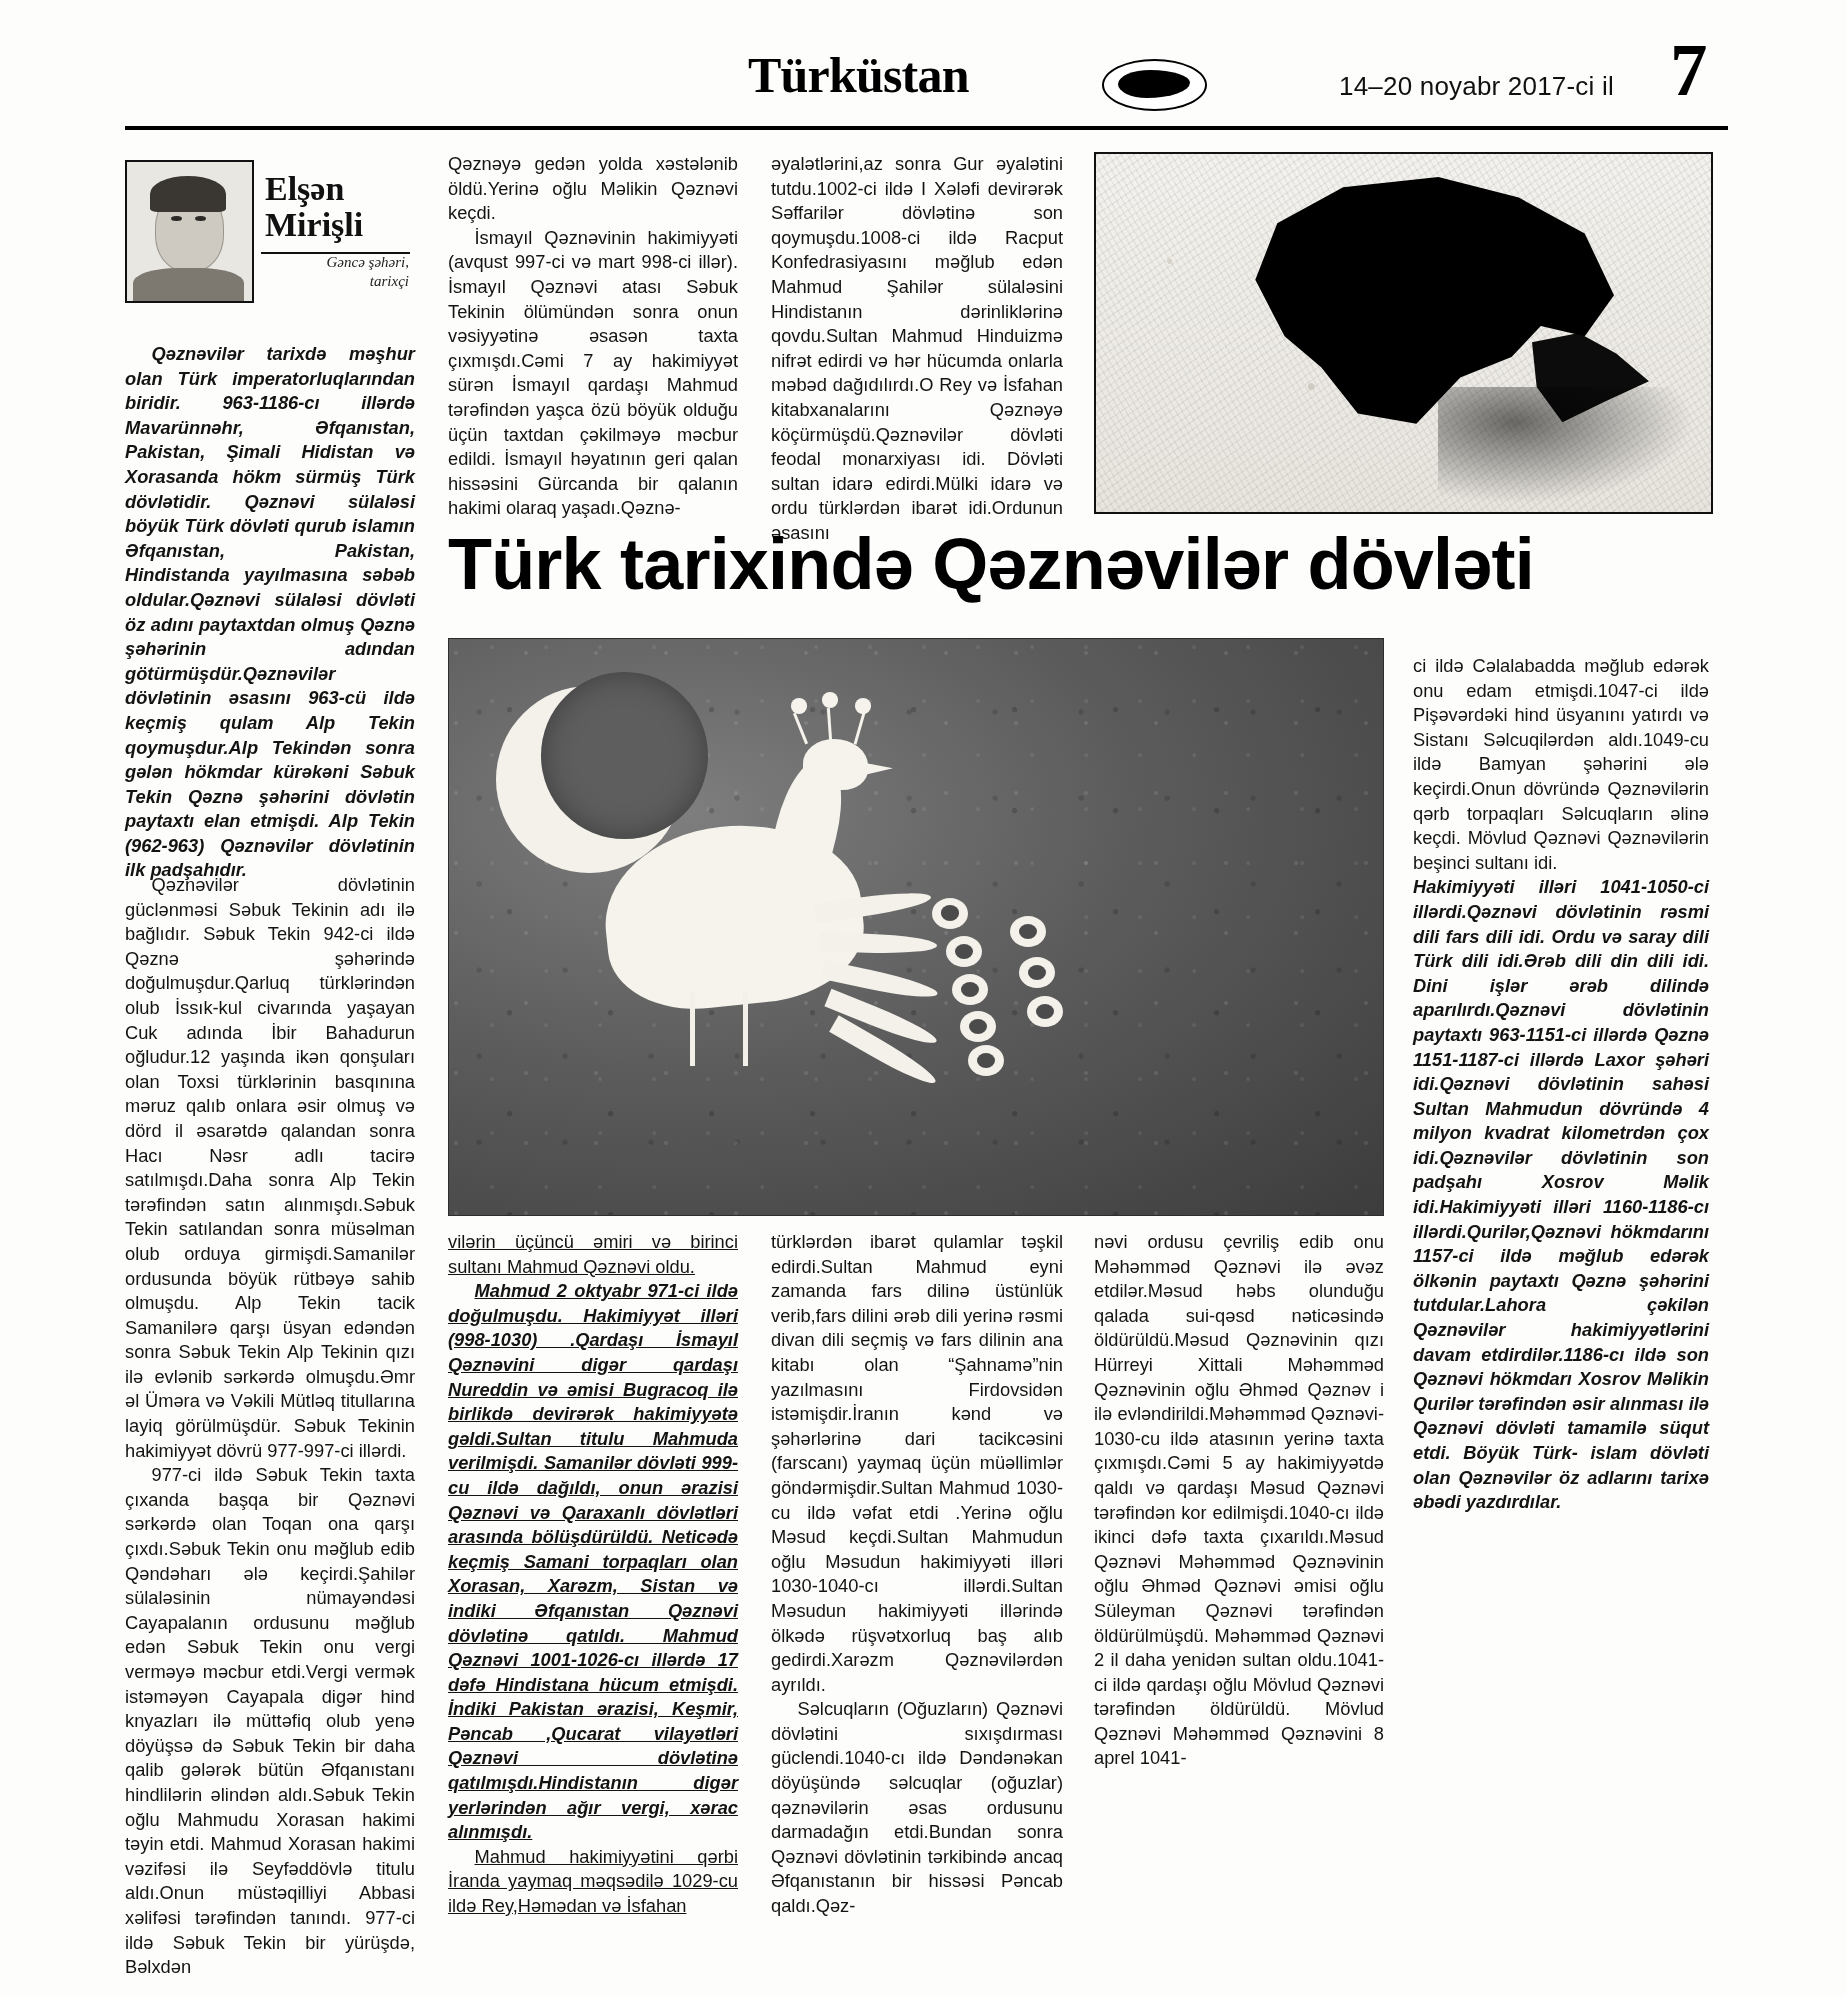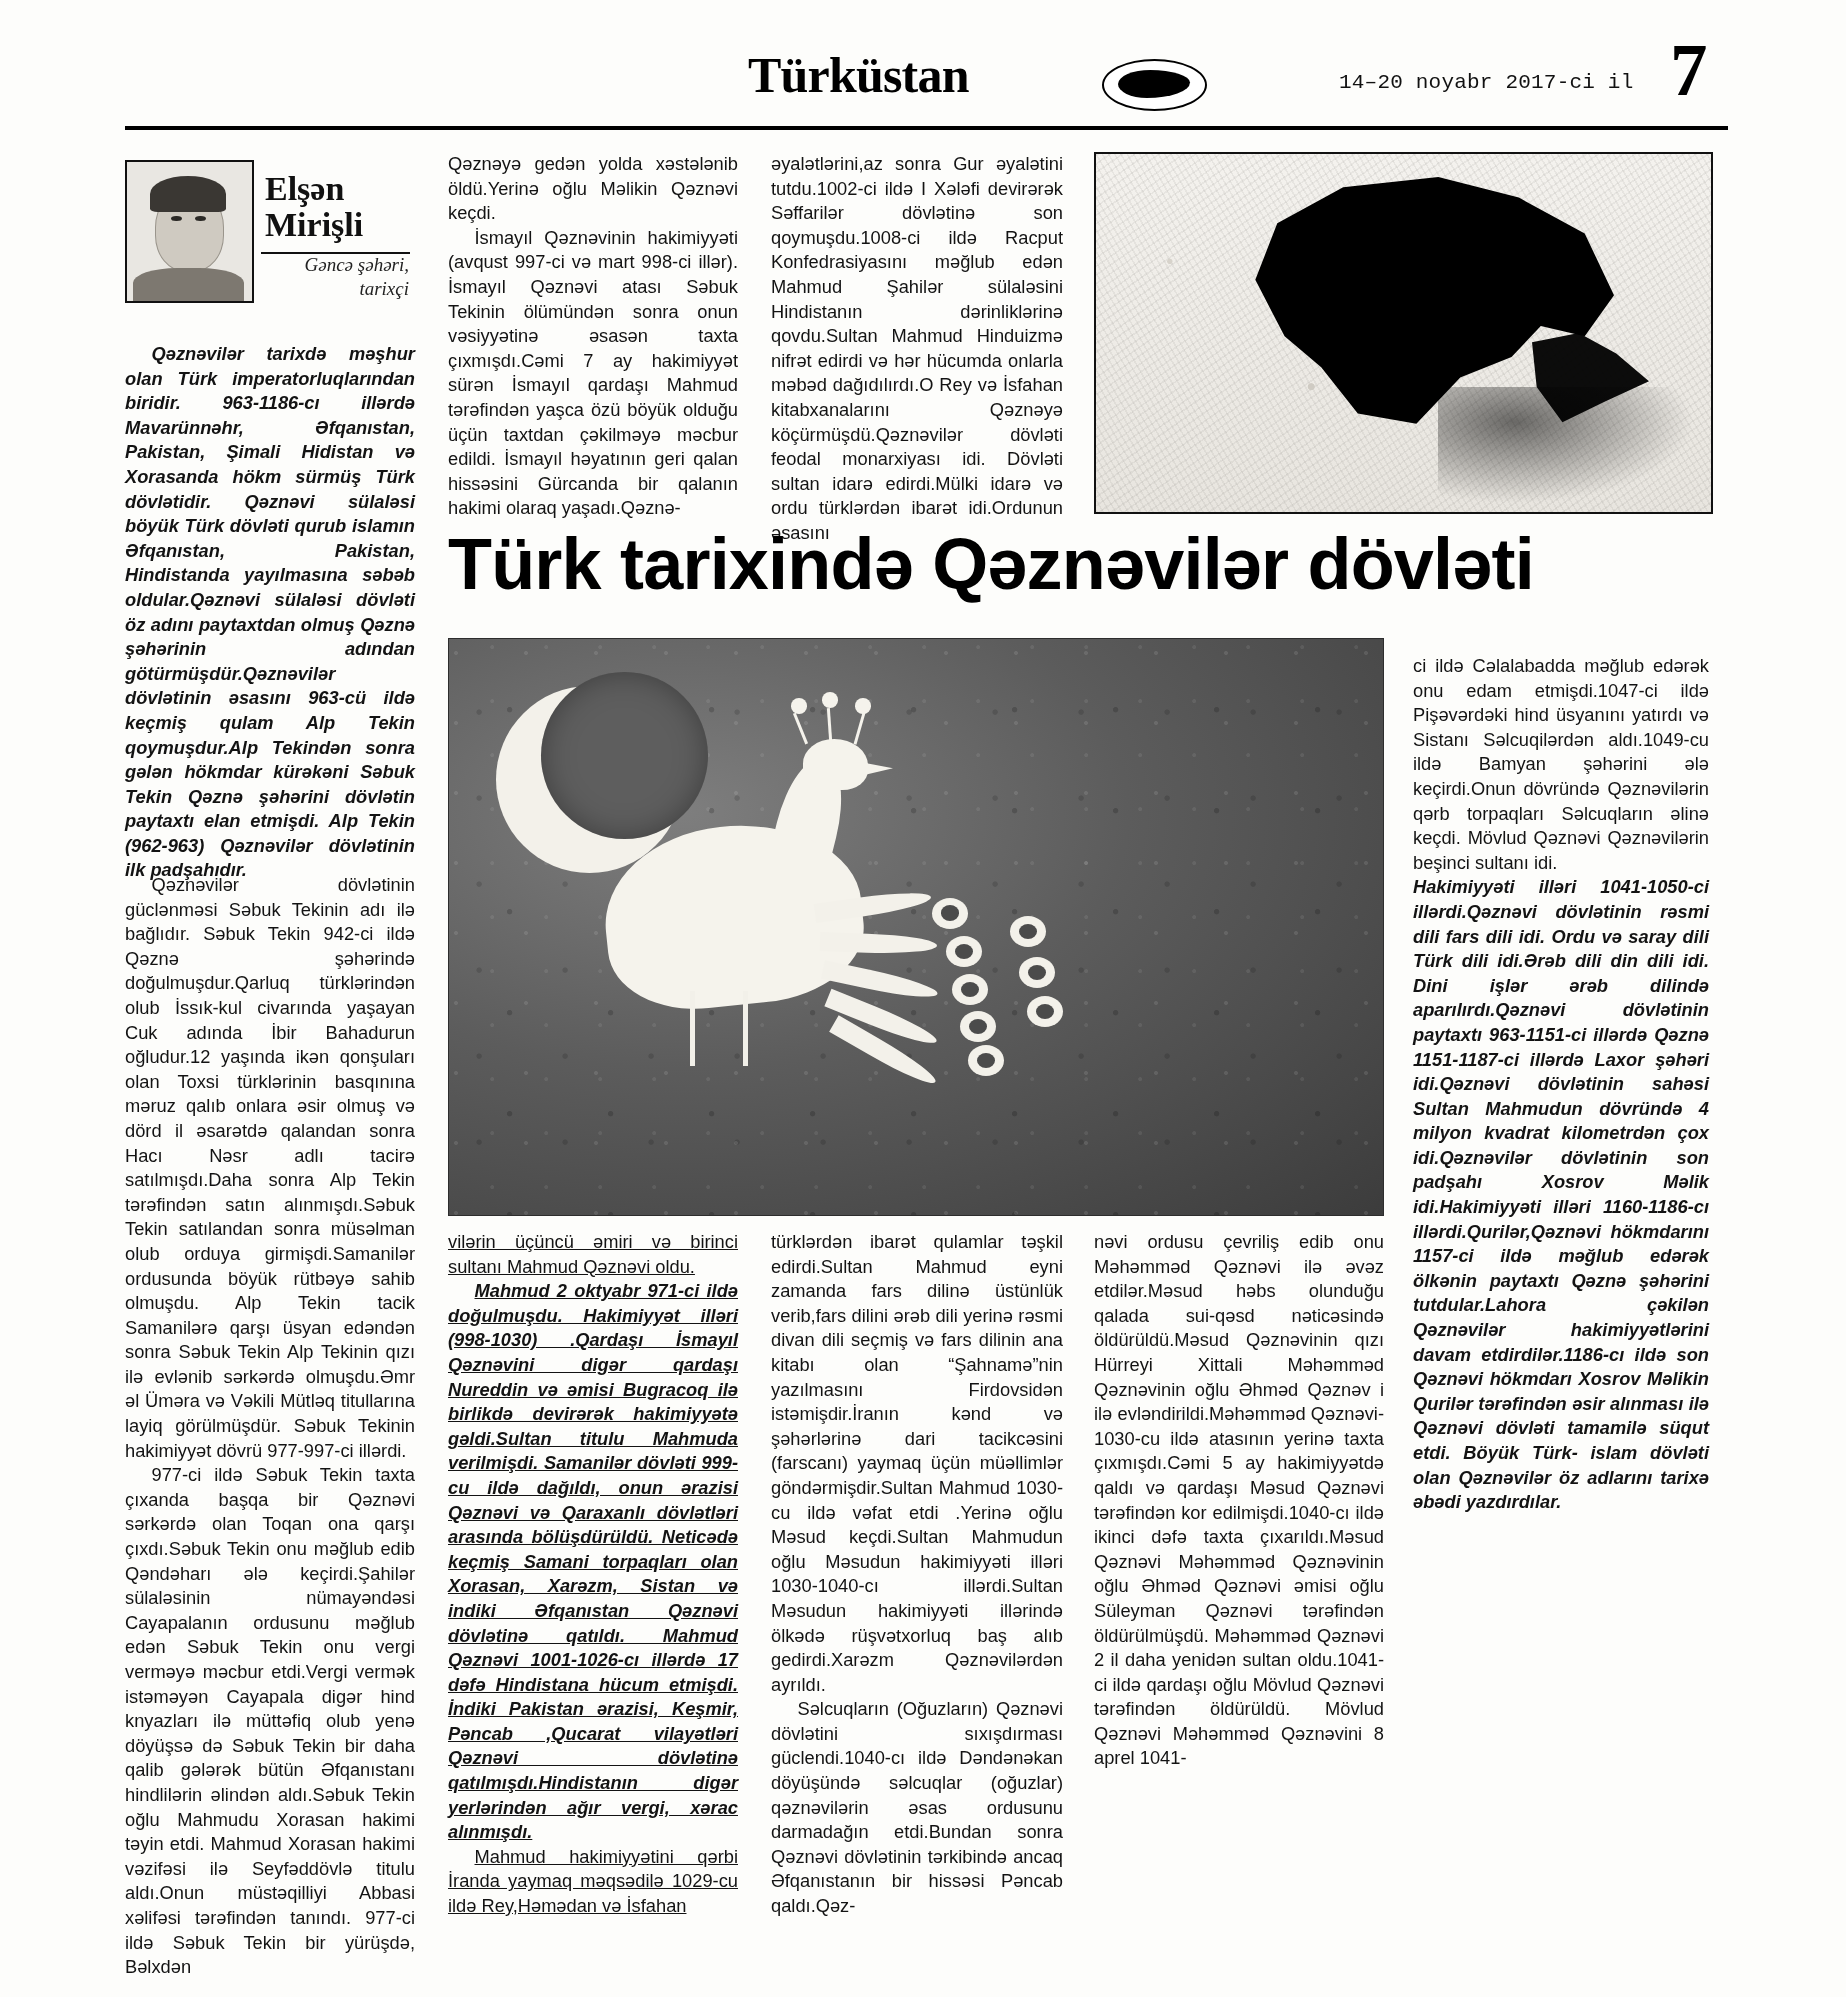--- a/index.html
+++ b/index.html
@@ -71,22 +71,22 @@
     top: 9.3px;
     width: 72px;
     height: 28px;
     background: #000;
     border-radius: 45% 55% 60% 40% / 50% 45% 55% 50%;
   }
   .masthead-date {
     position: absolute;
     left: 1214px;
     top: 28px;
-    font-family: Liberation Mono, monospace;
-    font-size: 21px;
+    font-family: Liberation Sans, sans-serif;
+    font-size: 26px;
     color: #111;
     letter-spacing: 0.2px;
   }
   .masthead-pageno {
     position: absolute;
     left: 1545px;
     top: -15.6px;
     font-family: "Liberation Serif", serif;
     font-size: 75px;
     font-weight: bold;
@@ -161,21 +161,21 @@
     color: #111;
   }
   .author-meta {
     position: absolute;
     left: 140px;
     top: 93px;
     width: 144px;
     text-align: right;
     font-family: "Liberation Serif", serif;
     font-style: italic;
-    font-size: 19px;
+    font-size: 15px;
     line-height: 1.25;
     color: #222;
   }
   .author-underline {
     position: absolute;
     left: 136px;
     top: 92px;
     width: 149px;
     height: 1.6px;
     background: #111;

